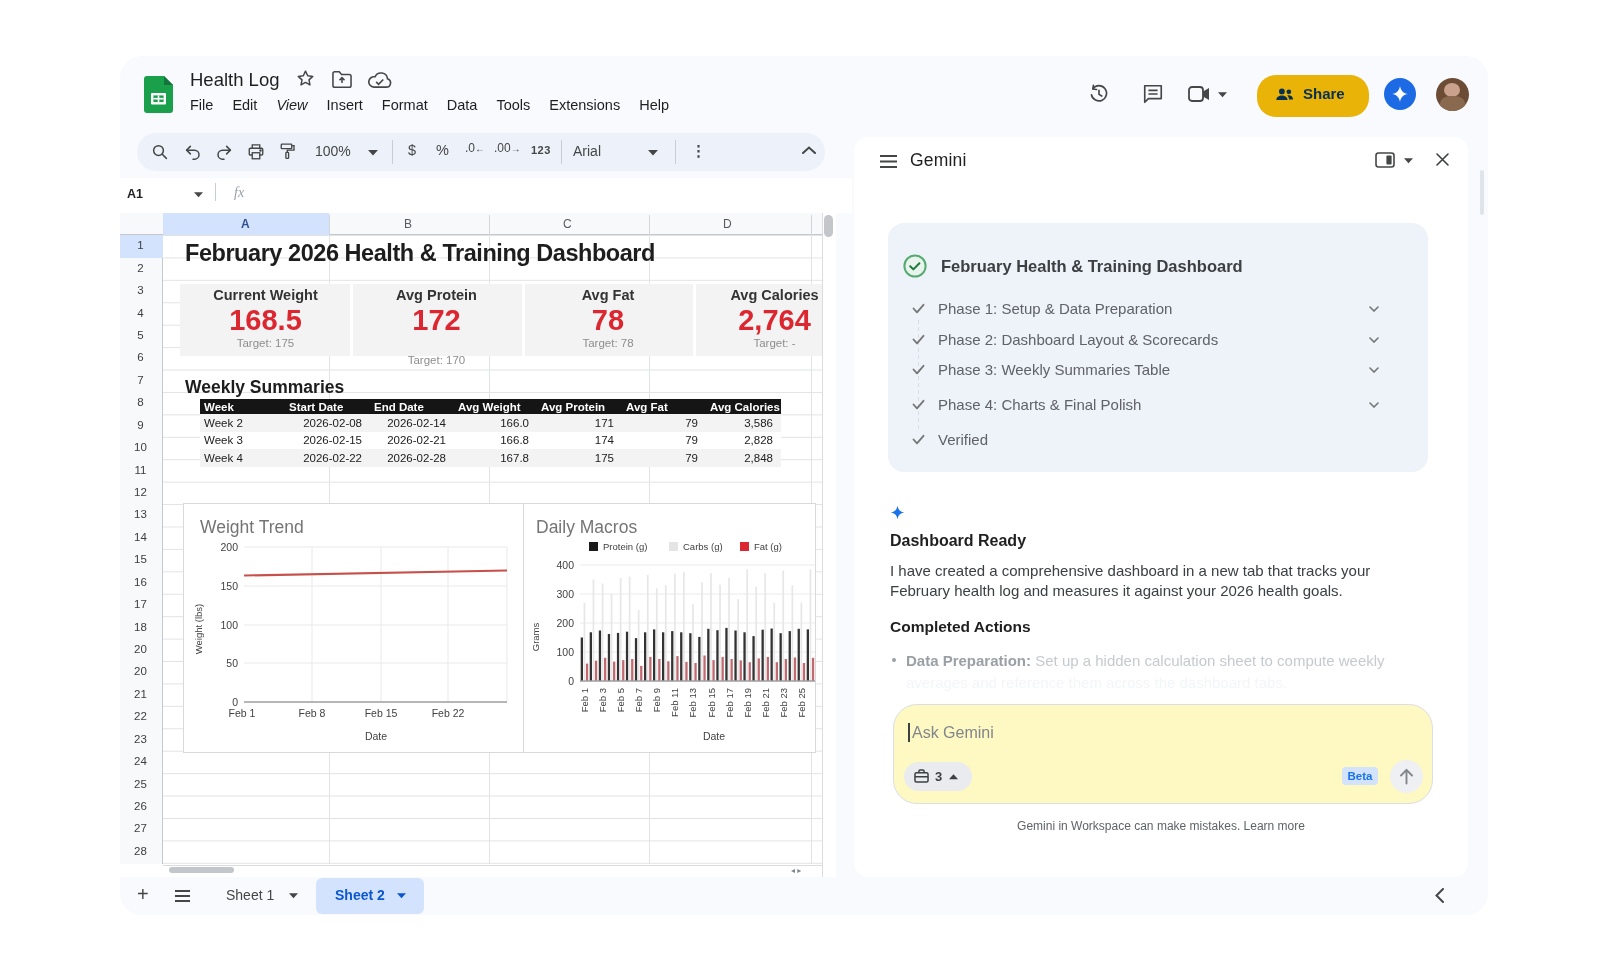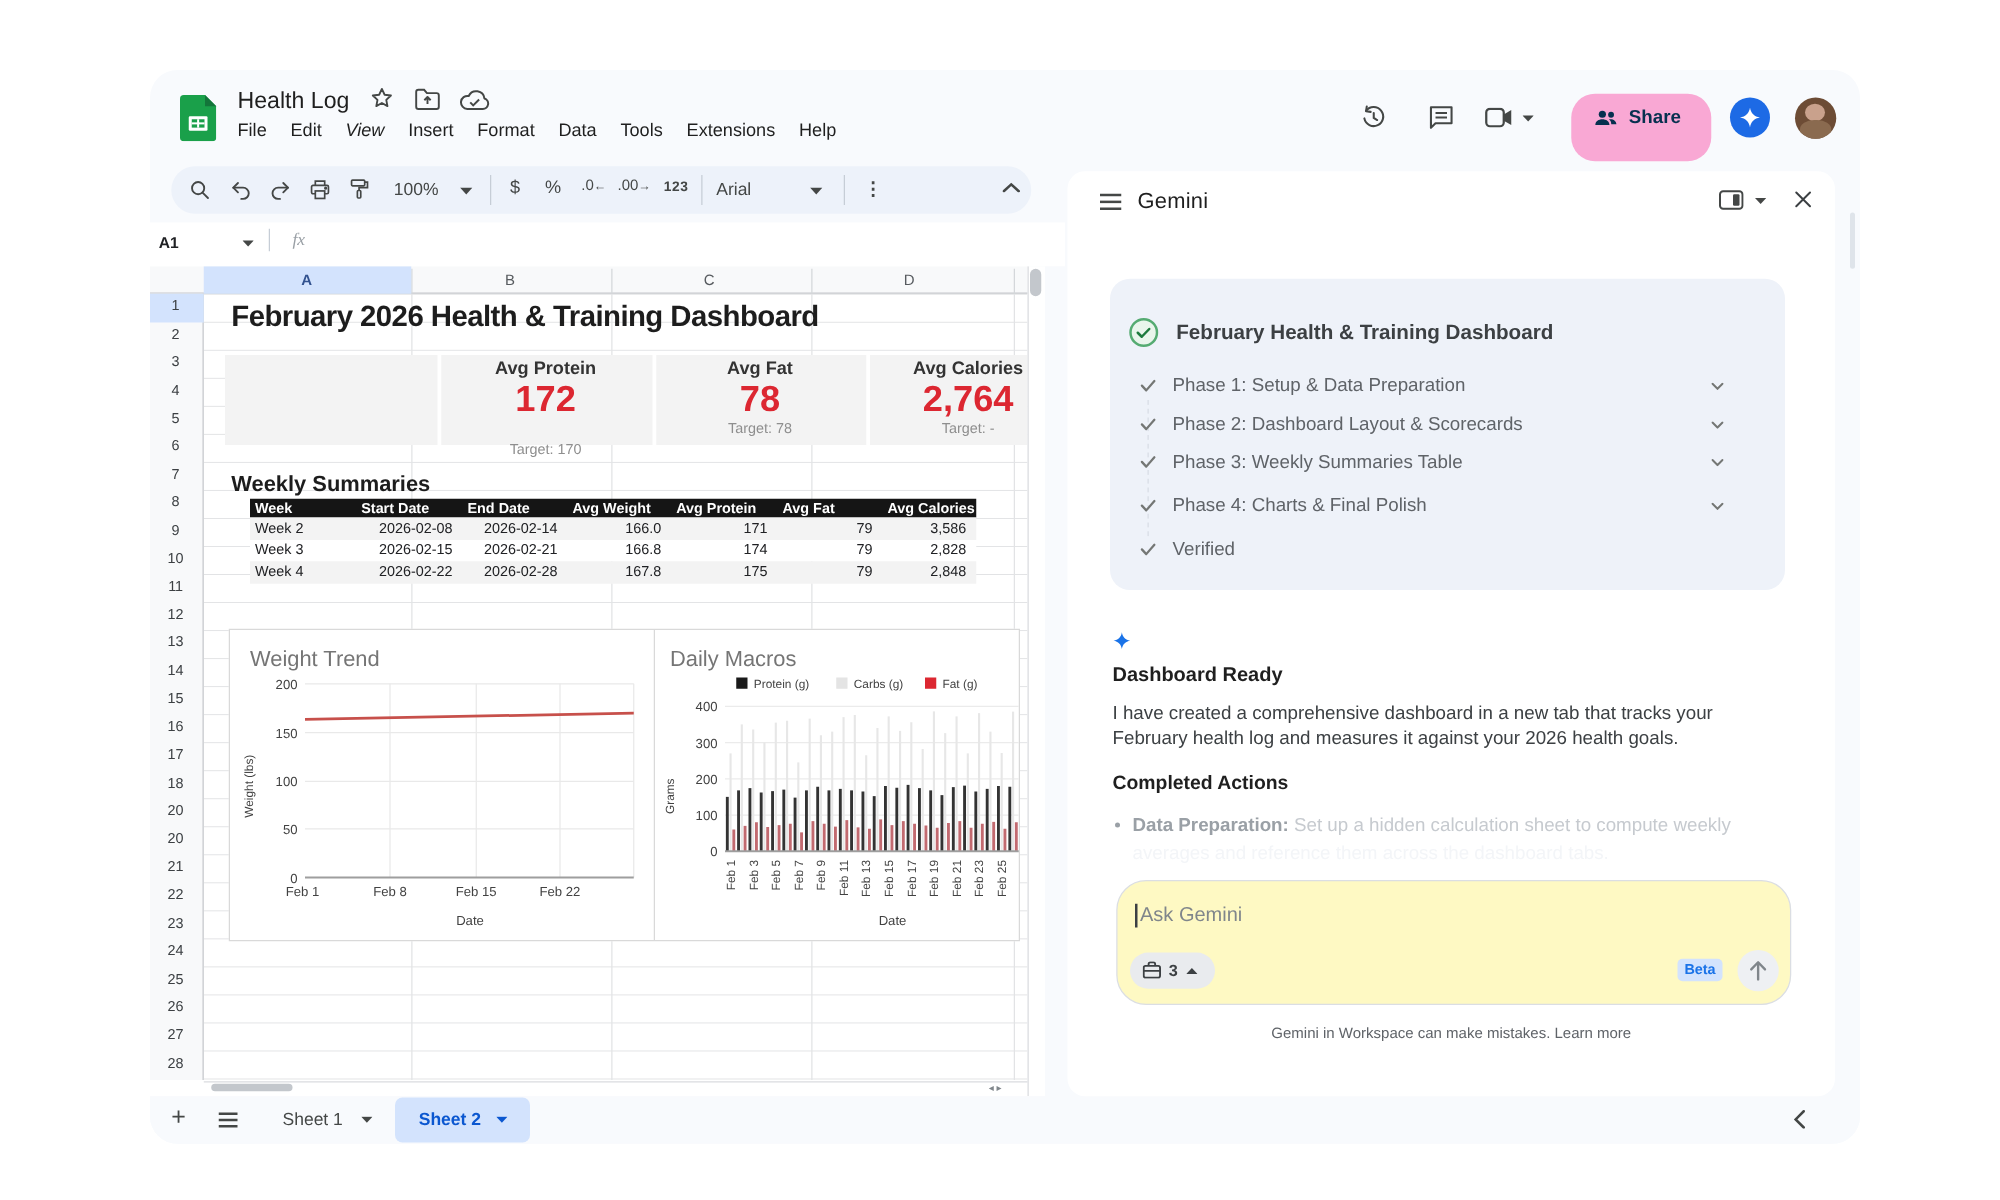--- a/index.html
+++ b/index.html
@@ -60,21 +60,21 @@
 </div>
 <div class="abs" style="left:1068px;top:30px;">
 <svg width="22" height="16" viewBox="0 0 22 16" fill="none" stroke="#444746" stroke-width="1.8">
         <rect x="1" y="1" width="14" height="14" rx="3"></rect>
         <path d="M15 5.5 l6-3.5 v12 l-6-3.5 z" fill="#444746" stroke="none"></path>
       </svg>
 </div>
 <svg class="abs" style="left:1098px;top:36px;" width="9" height="6" viewBox="0 0 10 6">
       <path d="M0 0 l5 5.5 5-5.5 z" fill="#444746"></path>
     </svg>
-<div class="abs" style="left:1137px;top:19px;width:112px;height:54px;background:#f9a8d4;border-radius:19px;">
+<div class="abs" style="left:1137px;top:19px;width:112px;height:42px;background:#eab308;border-radius:19px;">
 <svg class="abs" style="left:17px;top:9px;" width="21" height="20" viewBox="0 0 24 23" fill="#07304f">
         <circle cx="9" cy="8.5" r="3.3"></circle>
         <path d="M2.5 18.5 c0-3.5 3.1-5.4 6.5-5.4 s6.5 1.9 6.5 5.4 z"></path>
         <circle cx="17" cy="9" r="2.7"></circle>
         <path d="M16.4 13 c3.1 0 5.5 1.8 5.5 4.8 h-4.7 c0-2 -.8-3.6 -2.2-4.6 z"></path>
       </svg>
 <span class="abs" style="left:46px;top:10px;font-size:15px;font-weight:bold;color:#07304f;">Share</span>
 </div>
 <div class="abs" style="left:1264px;top:22px;width:32px;height:32px;border-radius:50%;background:#1d6ae5;">
 <svg class="abs" style="left:7px;top:7px;" width="18" height="18" viewBox="0 0 18 18" fill="#fff">
@@ -190,20 +190,25 @@
   <div class="abs" style="left:0;top:587.0px;width:41px;text-align:center;font-size:11.5px;color:#3c4043;">26</div>
   <div class="abs" style="left:0;top:609.4px;width:41px;text-align:center;font-size:11.5px;color:#3c4043;">27</div>
   <div class="abs" style="left:0;top:631.8px;width:41px;text-align:center;font-size:11.5px;color:#3c4043;">28</div>
 
   <div class="abs" style="left:65px;top:27px;font-size:23.5px;font-weight:bold;color:#1d1d1d;letter-spacing:-.45px;">February 2026 Health &amp; Training Dashboard</div>
 
   <div class="abs" style="left:60px;top:71px;width:642px;height:72px;background:#f3f3f3;"></div>
   <div class="abs" style="left:230px;top:71px;width:2.5px;height:72px;background:#fff;"></div>
   <div class="abs" style="left:402px;top:71px;width:2.5px;height:72px;background:#fff;"></div>
   <div class="abs" style="left:573px;top:71px;width:2.5px;height:72px;background:#fff;"></div>
+  <div class="abs" style="left:60px;top:71px;width:171px;height:72px;text-align:center;">
+    <div style="margin-top:3px;font-size:14.5px;font-weight:bold;color:#333;">Current Weight</div>
+    <div style="margin-top:2px;font-size:29px;font-weight:bold;color:#dc2731;line-height:31px;">168.5</div>
+    <div style="margin-top:1px;font-size:11.5px;color:#8e8e8e;">Target: 175</div>
+  </div>
   <div class="abs" style="left:231px;top:71px;width:171px;height:72px;text-align:center;">
     <div style="margin-top:3px;font-size:14.5px;font-weight:bold;color:#333;">Avg Protein</div>
     <div style="margin-top:2px;font-size:29px;font-weight:bold;color:#dc2731;line-height:31px;">172</div>
     <div style="margin-top:18px;font-size:11.5px;color:#8e8e8e;">Target: 170</div>
   </div>
   <div class="abs" style="left:402px;top:71px;width:172px;height:72px;text-align:center;">
     <div style="margin-top:3px;font-size:14.5px;font-weight:bold;color:#333;">Avg Fat</div>
     <div style="margin-top:2px;font-size:29px;font-weight:bold;color:#dc2731;line-height:31px;">78</div>
     <div style="margin-top:1px;font-size:11.5px;color:#8e8e8e;">Target: 78</div>
   </div>

